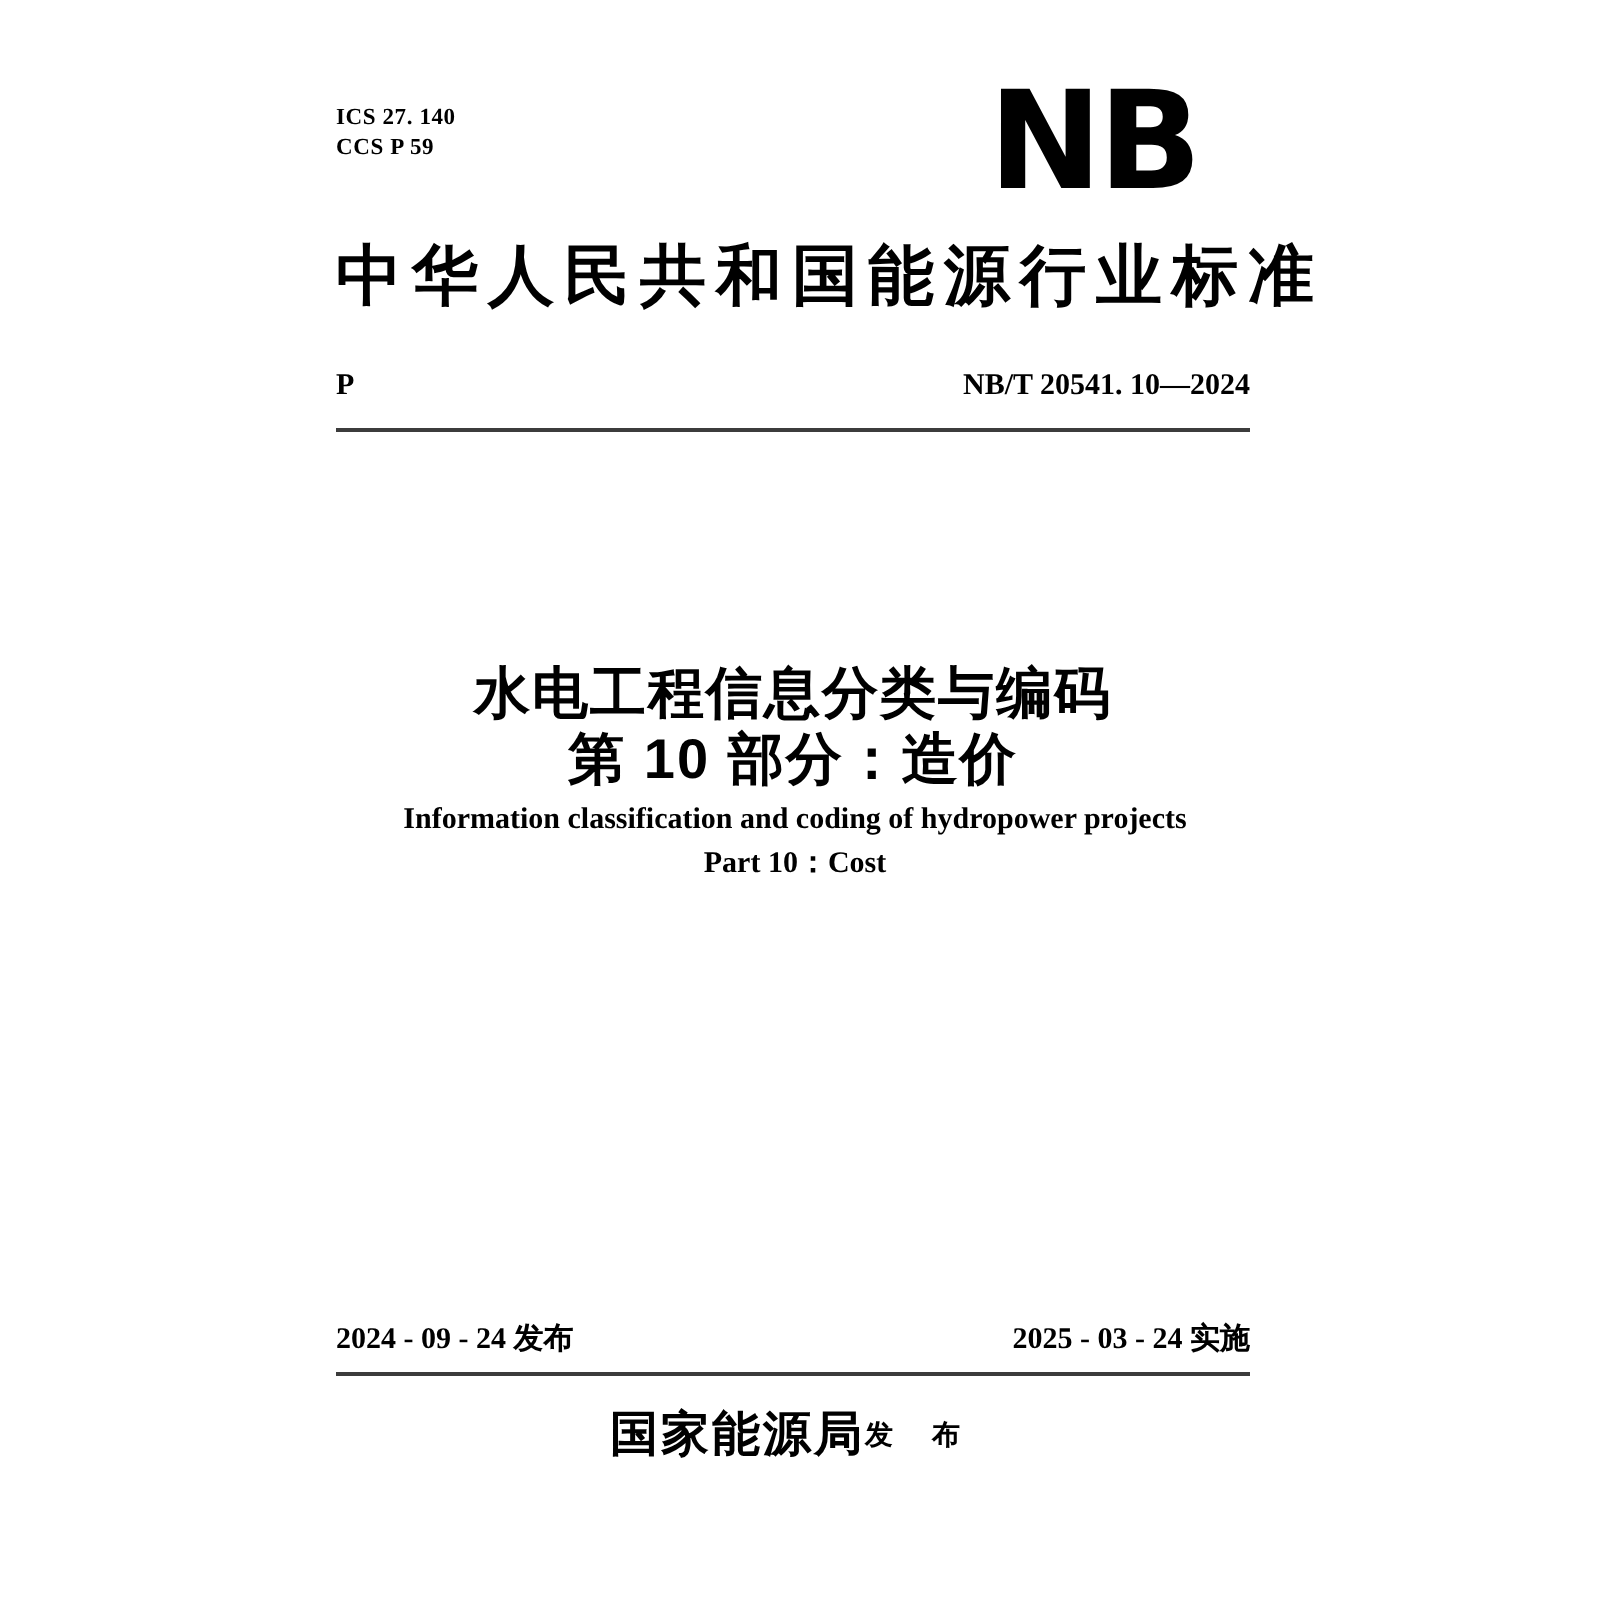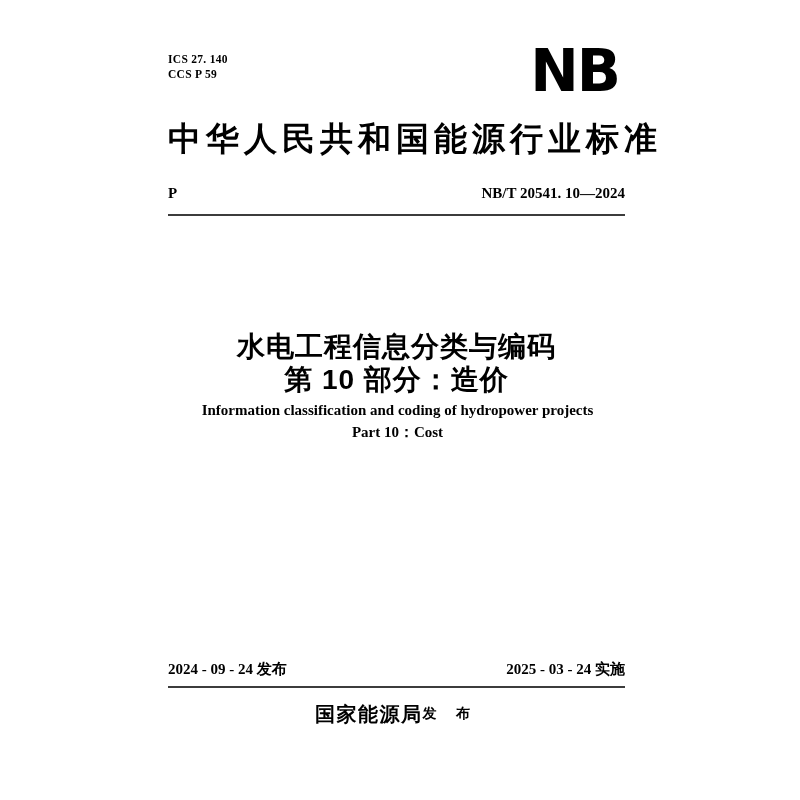--- a/index.html
+++ b/index.html
@@ -32,24 +32,24 @@
   .codes {
     font-weight: bold;
     font-size: 11.5px;
     line-height: 15px;
     letter-spacing: 0.3px;
     padding-top: 4px;
   }
   .logo {
     font-family: "DejaVu Sans", "Liberation Sans", sans-serif;
     font-weight: 900;
-    font-size: 58px;
+    font-size: 68px;
     line-height: 47px;
     letter-spacing: -2px;
-    margin-right: 6px;
+    margin-right: 26px;
   }
   
   .std-header {
     position: absolute;
     top: 121px;
     left: 0;
     width: 100%;
     font-weight: bold;
     font-size: 33px;
     line-height: 37px;
@@ -119,21 +119,21 @@
   .publisher-row {
     position: absolute;
     top: 701px;
     left: 0;
     width: 100%;
     text-align: center;
     white-space: nowrap;
   }
   .publisher-name {
     font-weight: bold;
-    font-size: 20px;
+    font-size: 24px;
     letter-spacing: 1.5px;
   }
   .publisher-action {
     font-weight: bold;
     font-size: 14px;
     letter-spacing: 8px;
     margin-left: 0;
     vertical-align: 3px;
   }
 </style>

